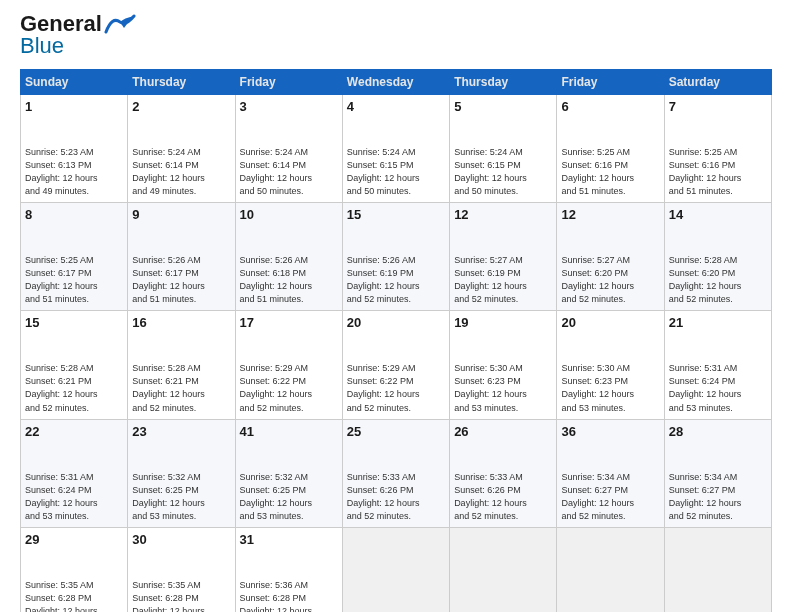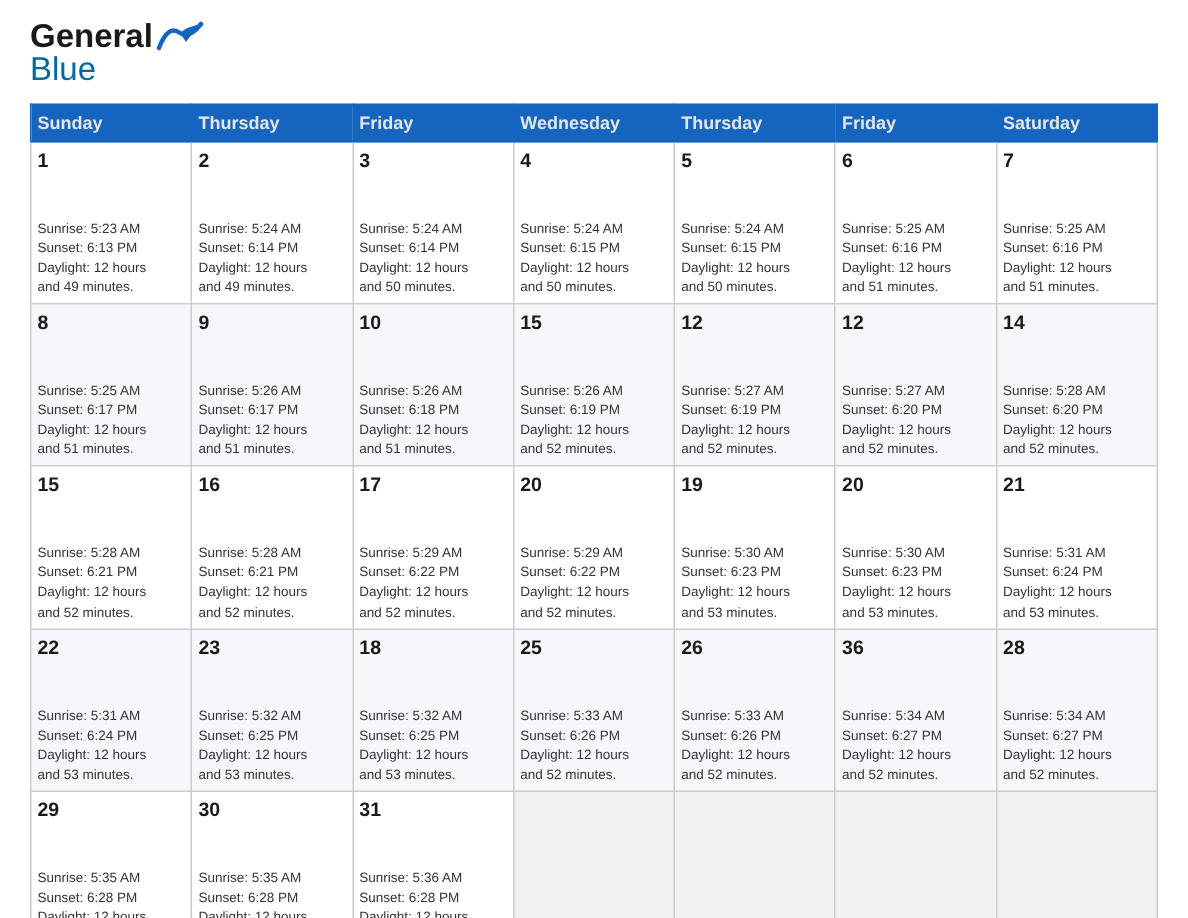--- a/index.html
+++ b/index.html
@@ -280,21 +280,21 @@
 and 53 minutes.</div>
           </td>
           <td>
             <span class="day-num">23</span>
             <div class="day-info" style="white-space: pre-line;">Sunrise: 5:32 AM
 Sunset: 6:25 PM
 Daylight: 12 hours
 and 53 minutes.</div>
           </td>
           <td>
-            <span class="day-num">18</span>
+            <span class="day-num">41</span>
             <div class="day-info" style="white-space: pre-line;">Sunrise: 5:32 AM
 Sunset: 6:25 PM
 Daylight: 12 hours
 and 53 minutes.</div>
           </td>
           <td>
             <span class="day-num">25</span>
             <div class="day-info" style="white-space: pre-line;">Sunrise: 5:33 AM
 Sunset: 6:26 PM
 Daylight: 12 hours

